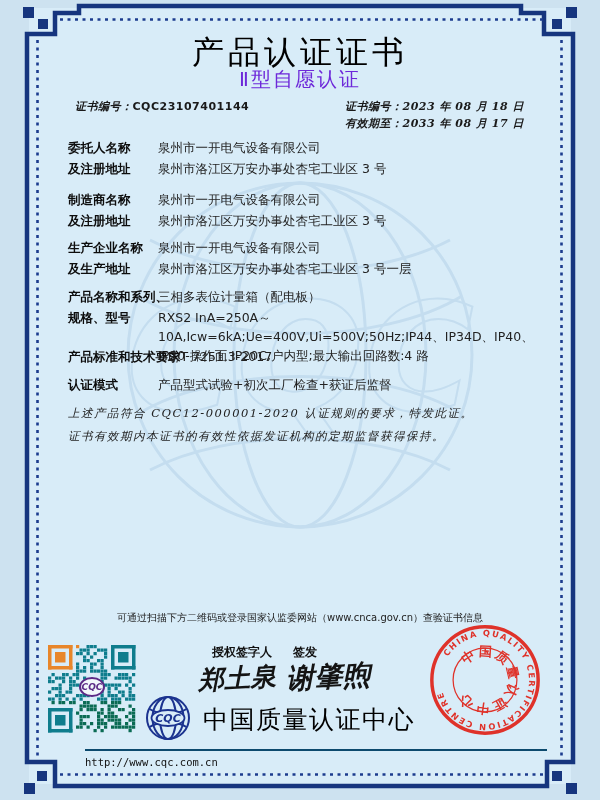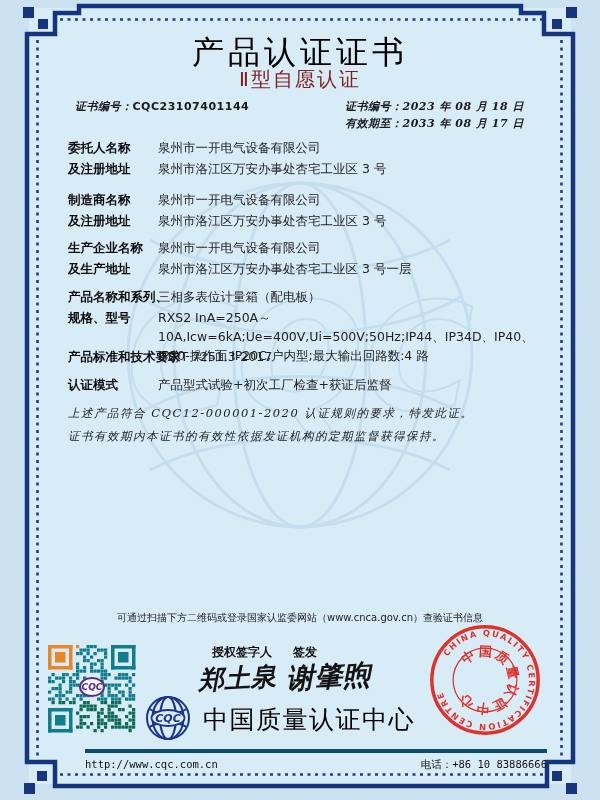--- a/index.html
+++ b/index.html
@@ -7,34 +7,34 @@
   body {
     position:relative;
     background:#cde2f0;
     font-family:"DejaVu Sans","Liberation Sans",sans-serif;
     color:#1a1a1a;
   }
   .sheet { position:absolute; left:29px; top:8px; width:542px; height:776px; background:#d8ecf8; }
   .abs { position:absolute; }
   .center { left:0; width:600px; text-align:center; }
   .title { font-size:32px; font-weight:normal; letter-spacing:4px; color:#000; }
-  .subtitle { font-size:20px; font-weight:500; letter-spacing:2px; color:#7f1d1d; }
+  .subtitle { font-size:20px; font-weight:500; letter-spacing:2px; color:#6d28d9; }
   .kai { font-family:"DejaVu Serif","Liberation Serif",serif; font-style:italic; }
   .meta { font-size:11px; font-weight:bold; color:#1a1a1a; letter-spacing:0.5px; }
   .flabel { font-size:12.5px; font-weight:bold; color:#0d0d0d; }
   .fvalue { font-size:12.5px; color:#222; }
   .wrapval { width:386px; line-height:19px; }
   .stmt { font-size:11.5px; letter-spacing:1.5px; color:#222; font-weight:500; }
   .note { font-size:10px; color:#222; }
   .siglabel { font-size:12px; font-weight:bold; color:#111; }
   .sig { font-family:"DejaVu Serif","Liberation Serif",serif; font-style:italic; font-weight:bold; color:#141414; transform:rotate(-3deg); }
   .orgname { font-size:25px; color:#000; letter-spacing:1.5px; font-weight:500; }
   .footer-row {
     position:absolute; left:85px; top:749px; width:462px;
-    border-top:4px solid #0c4a6e; padding-top:5px;
+    border-top:2px solid #0c4a6e; padding-top:5px;
     display:flex; justify-content:space-between;
     font-family:"DejaVu Sans Mono","Liberation Mono",monospace;
     font-size:10.5px; color:#111;
   }
   .qr-wrap { position:absolute; left:48px; top:644px; width:88px; height:90px; }
   .qr-badge {
     position:absolute; left:31px; top:33px; width:26px; height:20px;
     background:#f2f7fb; border:2px solid #5b2a86; border-radius:50%;
     color:#5b2a86; font-size:9px; font-weight:bold; font-style:italic;
     display:flex; align-items:center; justify-content:center;
@@ -395,14 +395,13 @@
   </g>
   <g transform="rotate(38 60 60)">
     <text font-size="13.5" font-weight="bold" letter-spacing="2.5" fill="#e0251b">
       <textPath href="#stampInnerPath">中国质量认证中心</textPath>
     </text>
   </g>
 </svg>
 
 <div class="footer-row">
   <span>http://www.cqc.com.cn</span>
-  <span>电话：+86 10 83886666</span>
 </div>
 
 </body></html>

